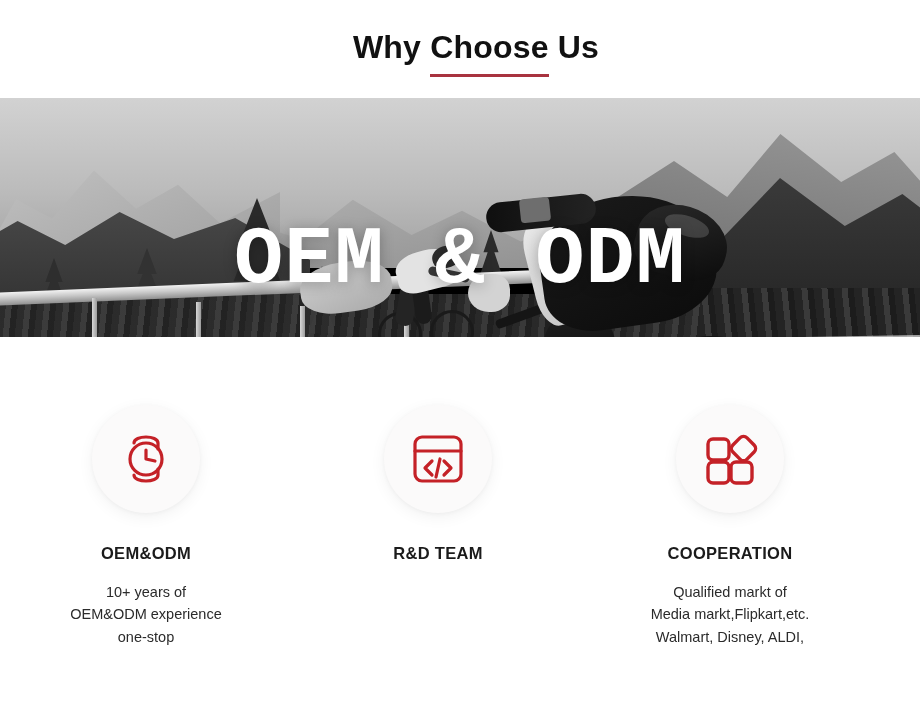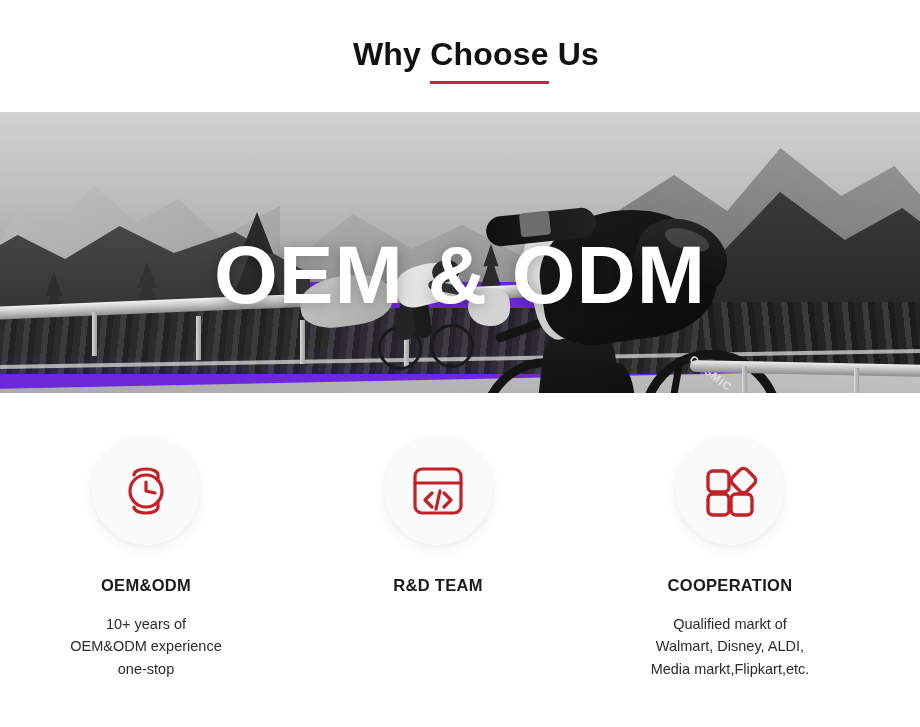--- a/index.html
+++ b/index.html
@@ -14,21 +14,21 @@
 
   .page {
     position: relative;
     width: 920px;
     height: 727px;
     background: #ffffff;
   }
 
   
   .section-head {
-    height: 112px;
+    height: 98px;
     display: flex;
     align-items: center;
     justify-content: center;
     background: #ffffff;
     padding-left: 32px;
   }
 
   .section-title {
     position: relative;
     font-size: 32px;
@@ -51,23 +51,24 @@
     right: 0;
     bottom: -12px;
     height: 3px;
     background: #a8333f;
   }
 
   
   .hero {
     position: relative;
     width: 920px;
-    height: 281px;
+    height: 239px;
     overflow: hidden;
-    background: #6d28d9;
+    background: #000000;
+    font-family: Liberation Mono, monospace;
   }
 
   .hero-photo {
     position: absolute;
     inset: 0;
     filter: grayscale(100%);
   }
 
   
   .sky {
@@ -346,21 +347,21 @@
     letter-spacing: 1px;
     line-height: 1;
     white-space: nowrap;
     text-shadow: 0 2px 14px rgba(0,0,0,.28);
   }
 
   
   .features {
     display: flex;
     width: 876px;
-    padding: 44px 0 0 0;
+    padding: 68px 0 0 0;
     background: #ffffff;
   }
 
   .feature {
     flex: 1 1 0;
     display: flex;
     flex-direction: column;
     align-items: center;
     text-align: center;
   }
@@ -510,19 +511,19 @@
             <rect x="9" y="10" width="21" height="21" rx="5"></rect>
             <rect x="9" y="33" width="21" height="21" rx="5"></rect>
             <rect x="32" y="33" width="21" height="21" rx="5"></rect>
             <rect x="34.5" y="9.5" width="20" height="20" rx="5" transform="rotate(45 44.5 19.5)"></rect>
           </svg>
         </span>
       </div>
       <div class="feature-title">COOPERATION</div>
       <div class="feature-desc">
         <span class="ln">Qualified markt of</span>
+        <span class="ln">Media markt,Flipkart,etc.</span>
         <span class="ln">Walmart, Disney, ALDI,</span>
-        <span class="ln">Media markt,Flipkart,etc.</span>
       </div>
     </div>
 
   </div>
 </div>
 
 </body></html>

